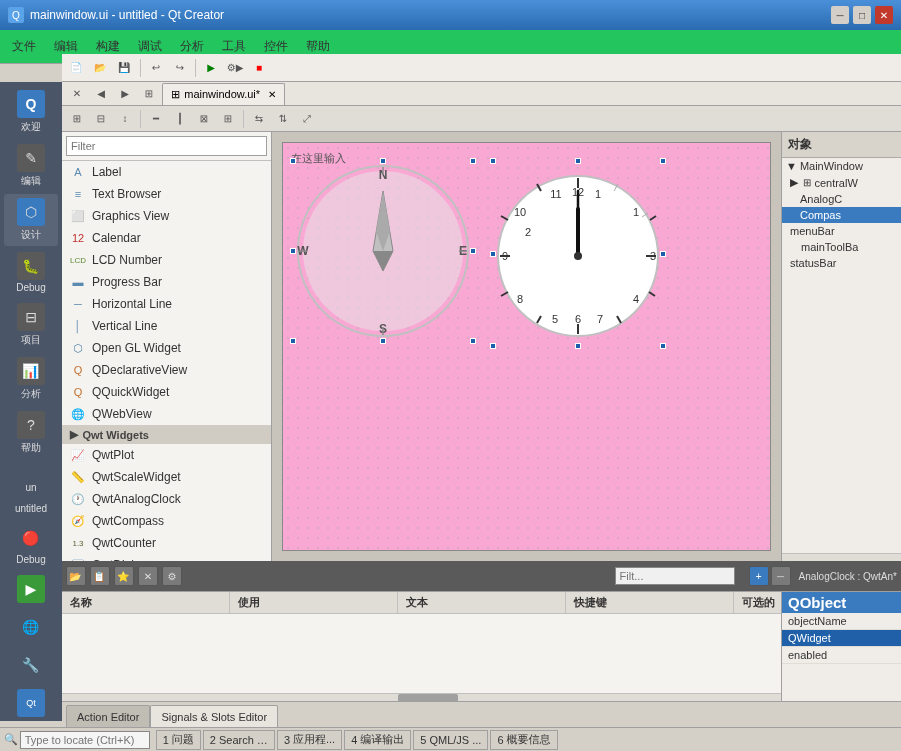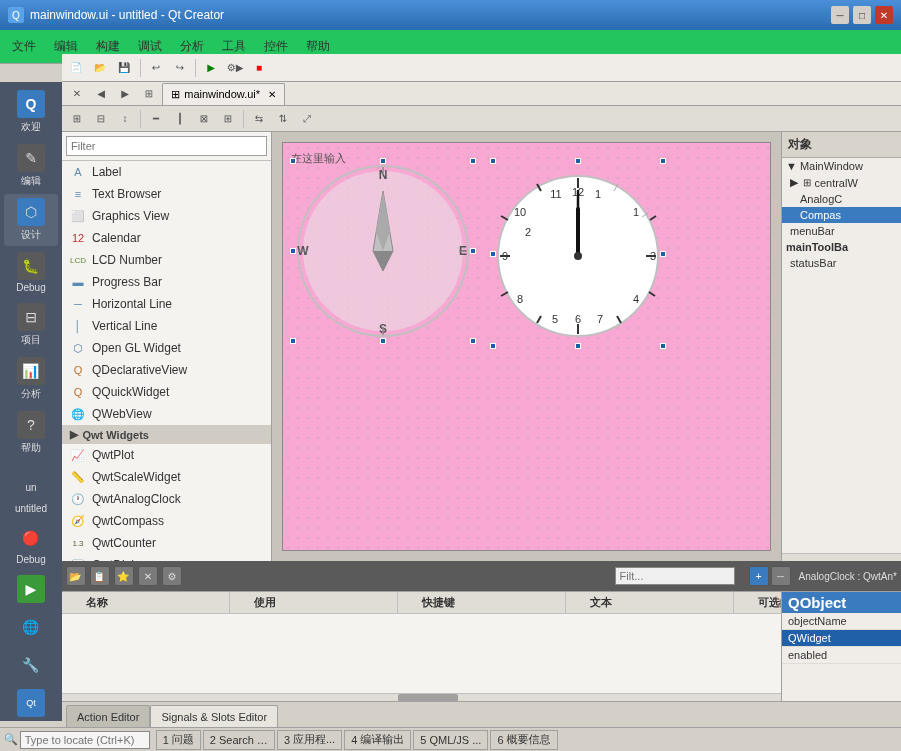--- a/index.html
+++ b/index.html
@@ -270,21 +270,20 @@
       border-bottom: 1px solid #c0c0c0;
       height: 22px;
     }
     .th-cell {
       padding: 3px 8px;
       border-right: 1px solid #c0c0c0;
       font-size: 11px;
       font-weight: bold;
       color: #333;
       flex: 1;
-      margin-left: 16px;
     }
     .table-scroll {
       height: calc(100% - 22px);
       overflow-y: auto;
     }
     .scroll-inner { width: 400px; height: 200px; }
 
     
     #right-props {
       position: absolute;
@@ -684,21 +683,21 @@
       </div>
       <div class="tree-item" style="padding-left:18px;">
         <span>AnalogC</span>
       </div>
       <div class="tree-item selected" style="padding-left:18px;">
         <span>Compas</span>
       </div>
       <div class="tree-item" style="padding-left:8px;">
         <span>menuBar</span>
       </div>
-      <div class="tree-item" style="padding-left:4px;font-weight:bold;">
+      <div class="tree-item" style="padding-left:19px;">
         <span>mainToolBa</span>
       </div>
       <div class="tree-item" style="padding-left:8px;">
         <span>statusBar</span>
       </div>
     </div>
 
     <div style="height:8px;background:#e0dcd6;border-top:1px solid #c0c0c0;"></div>
   </div>
 </div>
@@ -715,22 +714,22 @@
     <button class="action-btn" style="background:#3a7abf;color:white;">+</button>
     <button class="action-btn">─</button>
   </div>
   <div style="margin-left:4px;font-size:10px;color:#ddd;white-space:nowrap;">AnalogClock : QwtAn*</div>
 </div>
 
 <div id="bottom-table">
   <div class="table-header">
     <div class="th-cell">名称</div>
     <div class="th-cell">使用</div>
+    <div class="th-cell">文本</div>
     <div class="th-cell">快捷键</div>
-    <div class="th-cell">文本</div>
     <div class="th-cell" style="border-right:none;">可选的</div>
   </div>
   <div class="table-scroll">
     <div class="scroll-inner"></div>
   </div>
 
   <div style="position:absolute;bottom:0;left:0;right:0;height:8px;background:#e0dcd6;border-top:1px solid #c0c0c0;">
     <div style="width:60px;height:8px;background:#a0a0a0;margin-left:40%;border-radius:2px;"></div>
   </div>
 </div>

